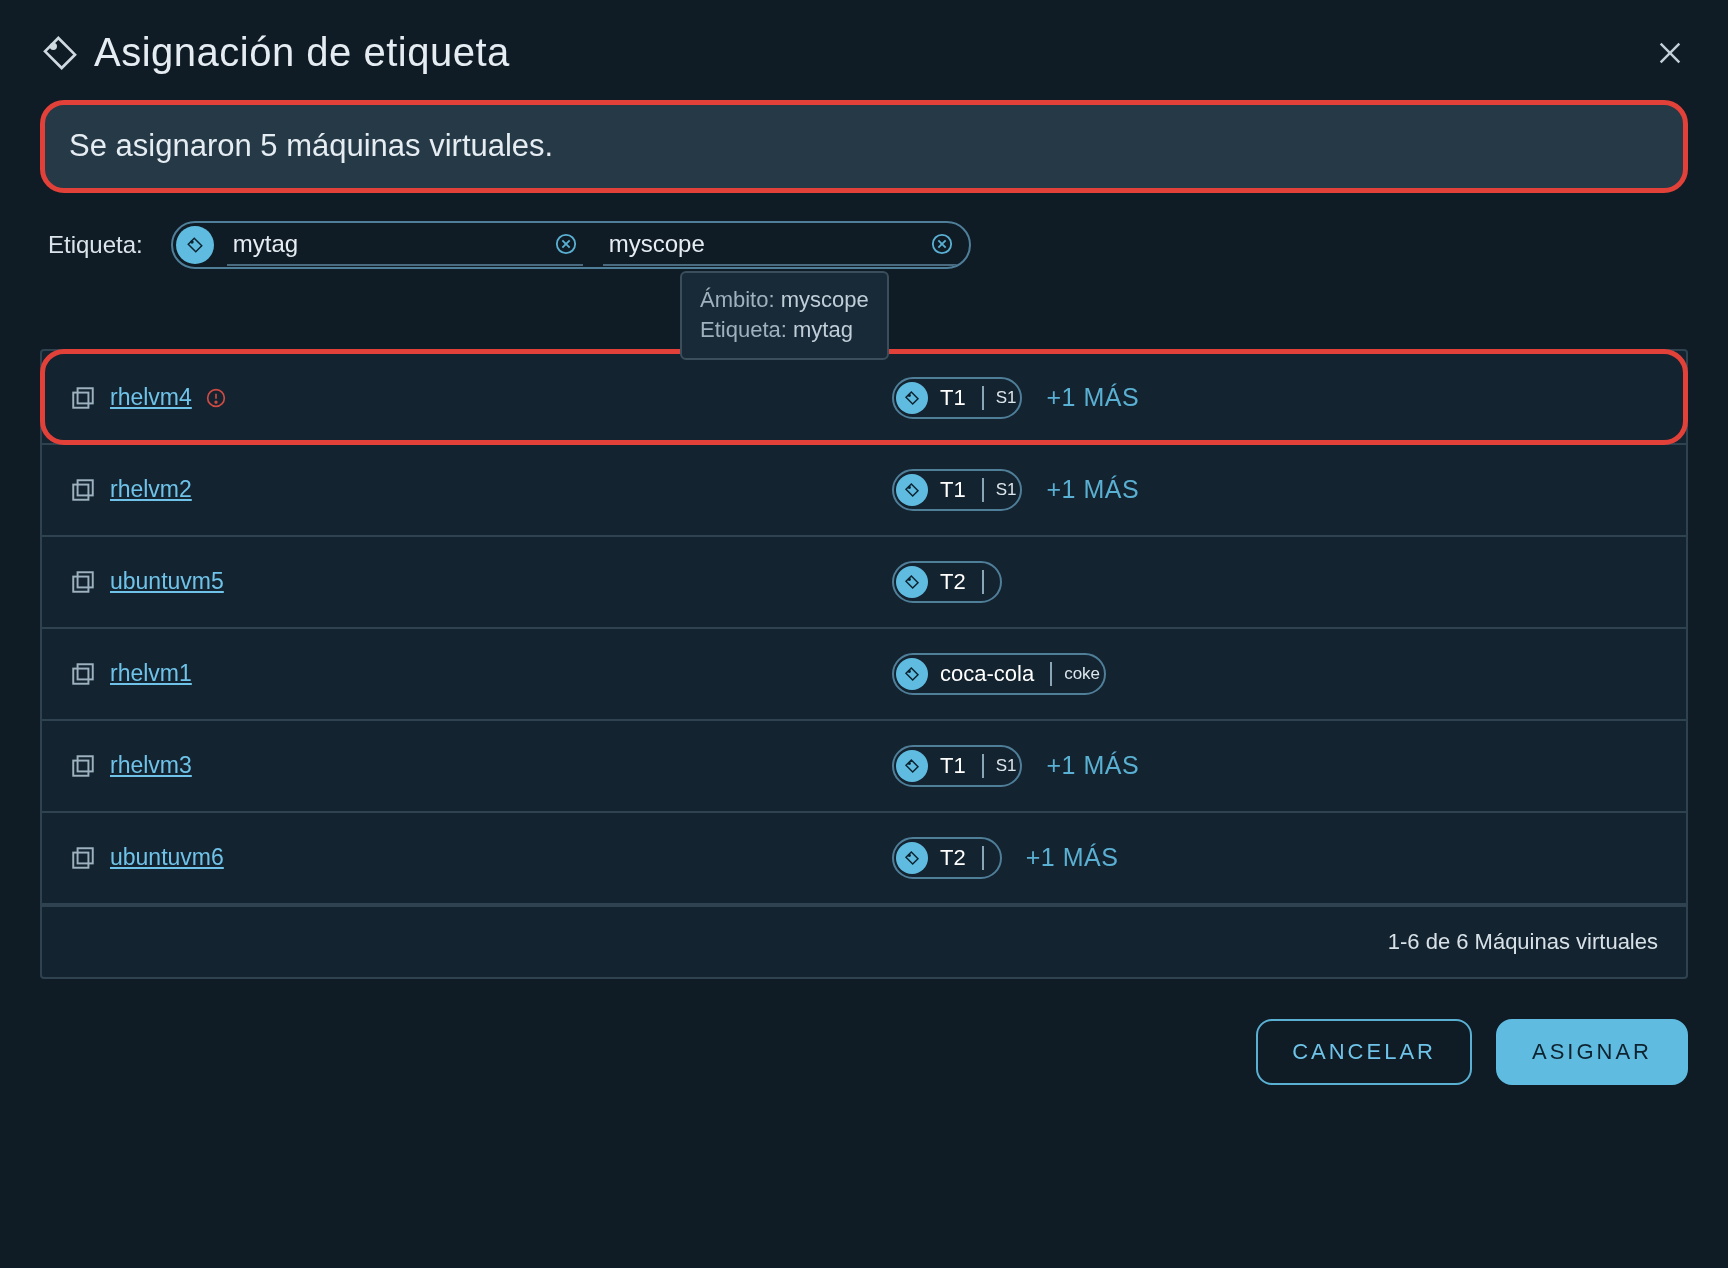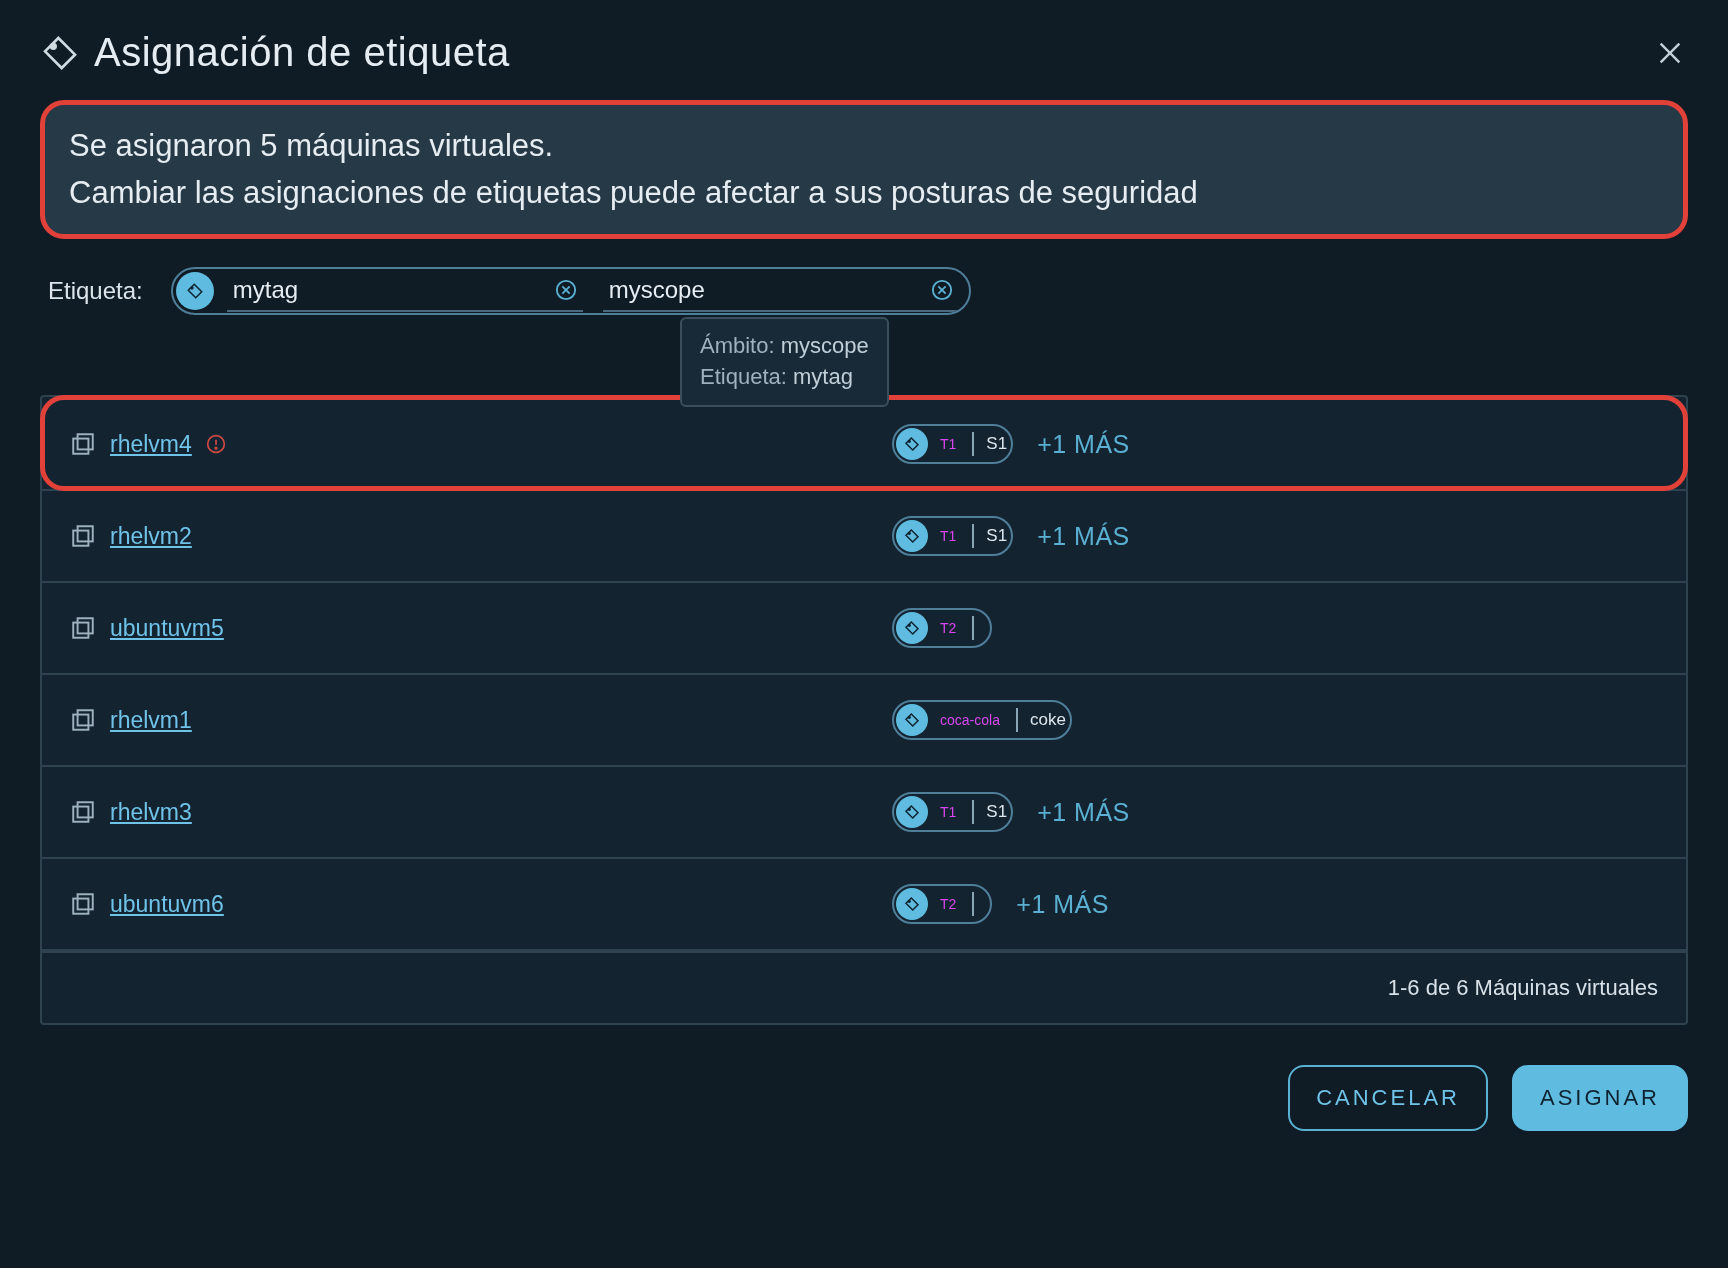--- a/index.html
+++ b/index.html
@@ -200,22 +200,22 @@
     width: 32px;
     height: 32px;
     border-radius: 50%;
     background: var(--accent-fill);
     display: flex;
     align-items: center;
     justify-content: center;
     flex-shrink: 0;
   }
   .tag-chip .chip-text {
-    color: #d946ef;
-    font-size: 14px;
+    color: #ffffff;
+    font-size: 22px;
     padding: 4px 4px;
   }
   .tag-chip .sep {
     width: 2px;
     height: 24px;
     background: #8aa6b6;
     margin: 0 4px;
   }
   .tag-chip .chip-scope {
     color: #dde6ec;
@@ -240,21 +240,21 @@
 
   .dialog-footer {
     display: flex;
     justify-content: flex-end;
     gap: 24px;
     margin-top: 40px;
   }
   .btn {
     font-size: 22px;
     letter-spacing: 3px;
-    padding: 18px 26px;
+    padding: 18px 34px;
     border-radius: 16px;
     cursor: pointer;
     font-weight: 500;
   }
   .btn-cancel {
     background: transparent;
     border: 2px solid var(--accent);
     color: var(--accent-bright);
   }
   .btn-primary {
@@ -283,21 +283,20 @@
     <div class="close-btn">
       <svg width="28" height="28" viewBox="0 0 24 24" stroke="#c4d0d9" stroke-width="2" fill="none">
         <line x1="4" y1="4" x2="20" y2="20"></line>
           <line x1="20" y1="4" x2="4" y2="20"></line>
       </svg>
     </div>
   </div>
 
   <div class="alert-box">
     <div>Se asignaron 5 máquinas virtuales.</div>
-    <div>Cambiar las asignaciones de etiquetas puede afectar a sus posturas de seguridad</div>
   </div>
 
   <div class="tag-row">
     <span class="tag-label">Etiqueta:</span>
     <div class="tag-pill">
       <span class="tag-icon-circle">
         <svg width="18" height="18" viewBox="0 0 24 24" fill="none" stroke="#0e2330" stroke-width="2">
           <path d="M3 11 L11 3 L21 13 L13 21 Z"></path>
             <circle cx="8" cy="8" r="1.3" fill="#0e2330"></circle>
         </svg>

